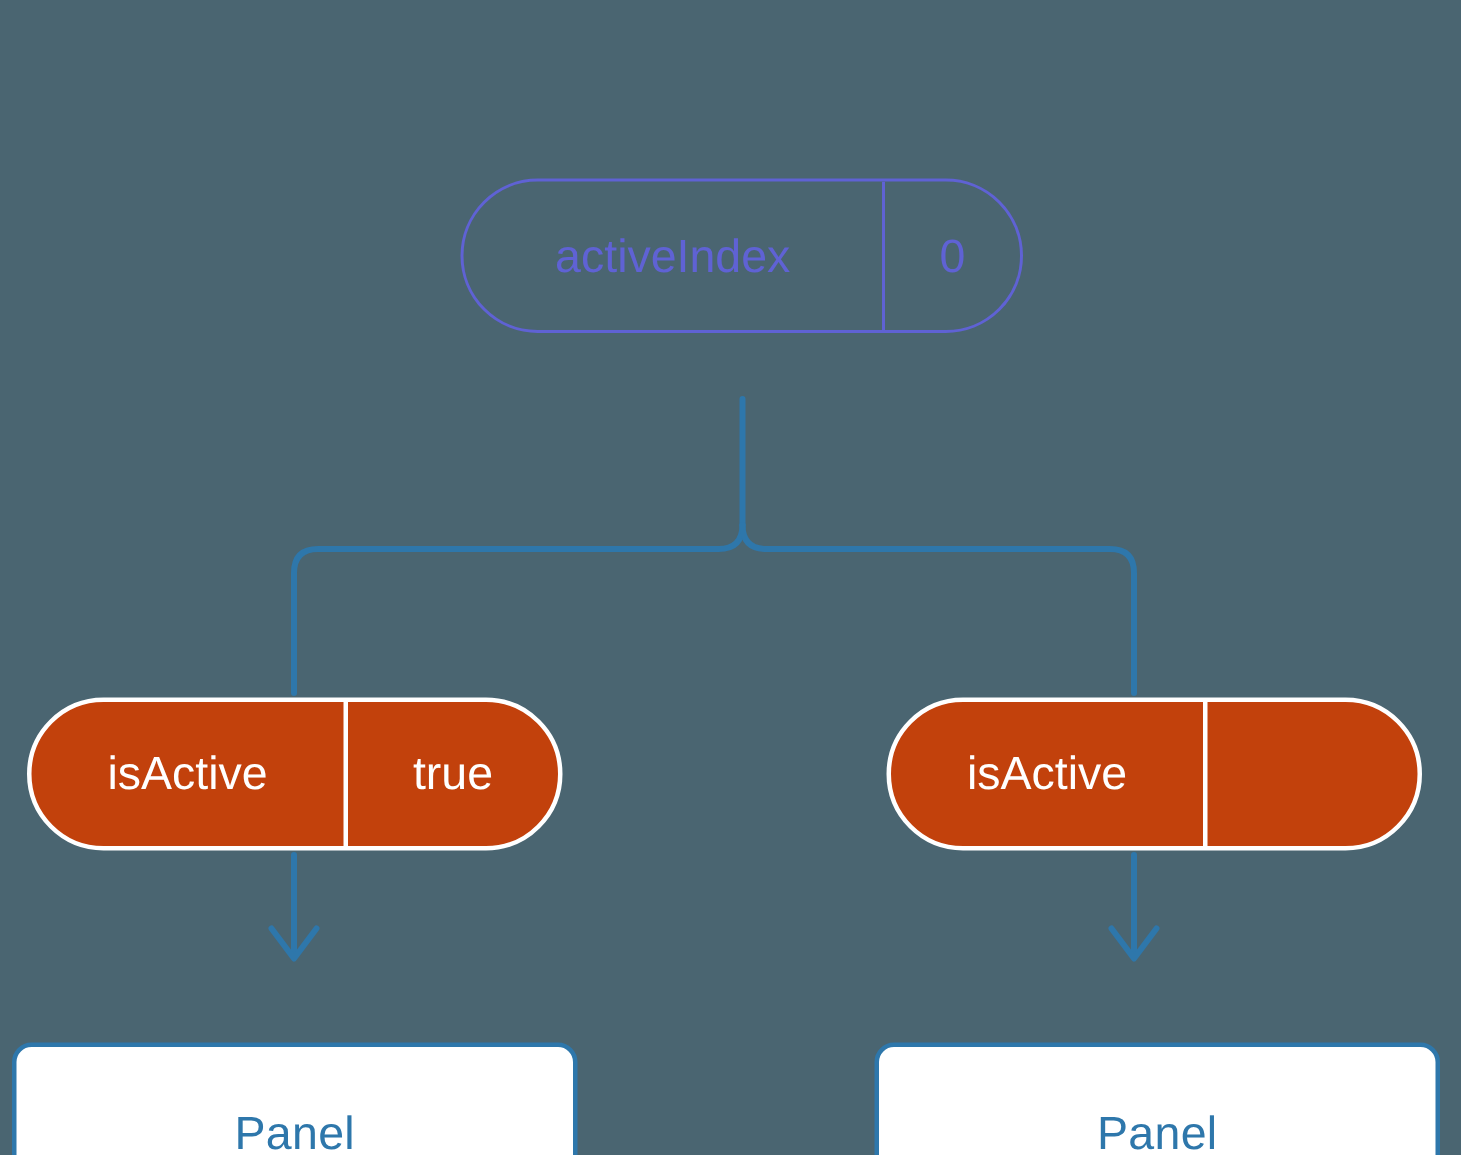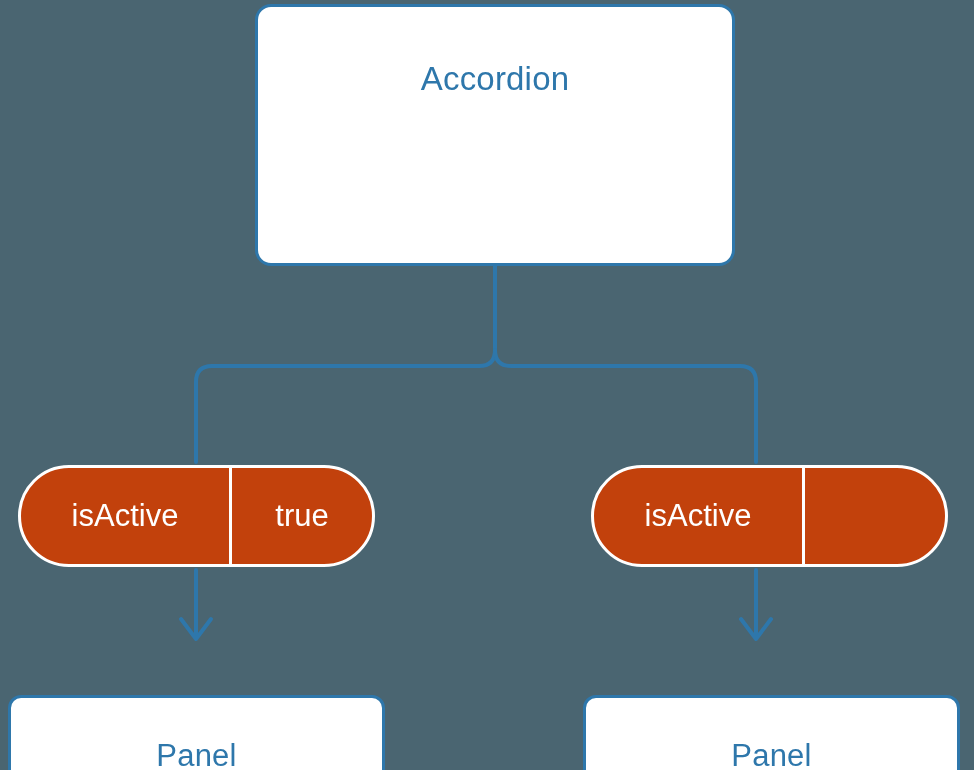--- a/index.html
+++ b/index.html
@@ -144,24 +144,25 @@
       <path d="M 495 350 Q 495 366 511 366 L 740 366 Q 756 366 756 382 L 756 462"></path>
 
       <path d="M 196 570 L 196 637"></path>
       <path d="M 181 619 L 196 639 L 211 619"></path>
 
       <path d="M 756 570 L 756 637"></path>
       <path d="M 741 619 L 756 639 L 771 619"></path>
     </g>
   </svg>
 
-  <div class="card" id="accordion-card">
-    <div class="card-title">Accordion</div>
+
+  <div class="pill" id="state-pill">
+    <div class="pill-key">activeIndex</div>
+    <div class="pill-val">0</div>
   </div>
-
 
   <div class="pill prop-pill" id="prop-pill-left">
     <div class="pill-key">isActive</div>
     <div class="pill-val">true</div>
   </div>
 
   <div class="pill prop-pill" id="prop-pill-right">
     <div class="pill-key">isActive</div>
   </div>
 

